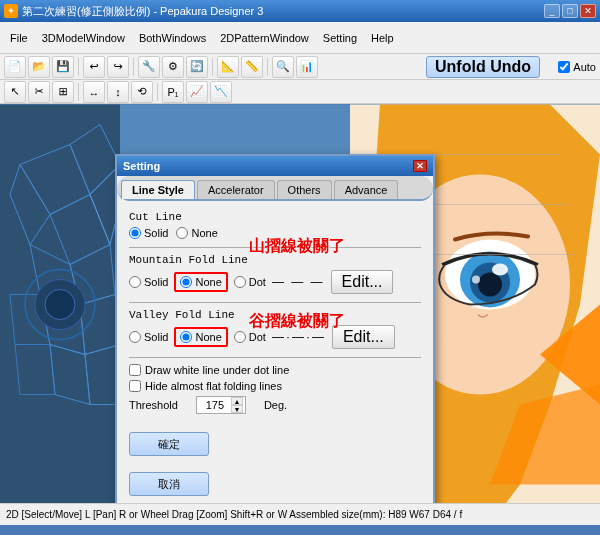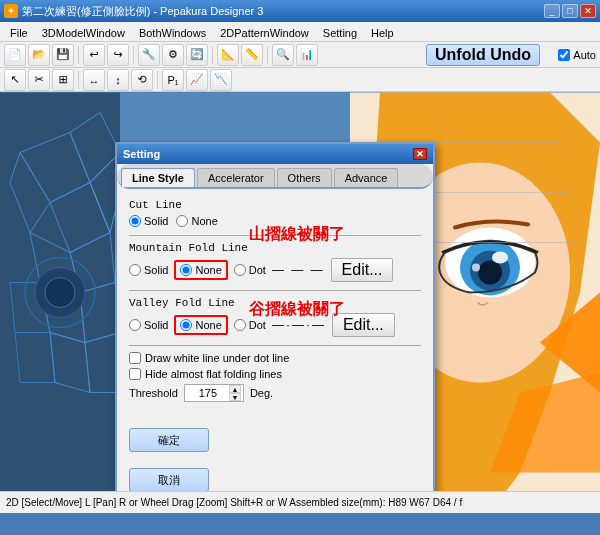--- a/index.html
+++ b/index.html
@@ -56,23 +56,23 @@
       justify-content: center;
       cursor: pointer;
       border-radius: 2px;
     }
     .title-btn.close { background: #c0392b; }
 
     
     .menu-bar {
       background: #f0f0f0;
       border-bottom: 1px solid #ccc;
-      height: 20px;
-      display: flex;
-      align-items: flex-end;
+      height: 32px;
+      display: flex;
+      align-items: center;
       padding: 0 4px;
       gap: 2px;
     }
     .menu-item {
       padding: 2px 6px;
       font-size: 11px;
       color: #000;
       cursor: pointer;
       border-radius: 2px;
     }
@@ -294,23 +294,22 @@
       display: flex;
       align-items: center;
       gap: 4px;
       margin-bottom: 4px;
       font-size: 11px;
     }
 
     .threshold-row {
       display: flex;
       align-items: center;
-      gap: 6px;
-      font-size: 11px;
-      margin-bottom: 8px;
+      gap: 18px;
+      font-size: 11px;
     }
 
     .spinbox {
       width: 44px;
       height: 18px;
       border: 1px solid #aaa;
       background: white;
       text-align: center;
       font-size: 11px;
       display: flex;
@@ -581,21 +580,21 @@
         <input type="checkbox" style="">
         <span>Draw white line under dot line</span>
       </div>
       <div class="checkbox-row">
         <input type="checkbox" style="">
         <span>Hide almost flat folding lines</span>
       </div>
 
       <div class="threshold-row">
         <span>Threshold</span>
-        <div class="spinbox" style="border:1px solid #aaa; background:white; display:inline-flex; align-items:center; width:60px; height:18px; font-size:11px; padding:0 2px;">
+        <div class="spinbox" style="border:1px solid #aaa; background:white; display:inline-flex; align-items:center; width:50px; height:18px; font-size:11px; padding:0 2px;">
           <span style="flex:1; text-align:center;">175</span>
           <div style="display:flex;flex-direction:column;width:12px;">
             <div style="height:8px;border:1px solid #ccc;background:#eee;display:flex;align-items:center;justify-content:center;font-size:7px;cursor:pointer;">▲</div>
             <div style="height:8px;border:1px solid #ccc;background:#eee;display:flex;align-items:center;justify-content:center;font-size:7px;cursor:pointer;">▼</div>
           </div>
         </div>
         <span>Deg.</span>
       </div>
     </div>
 

